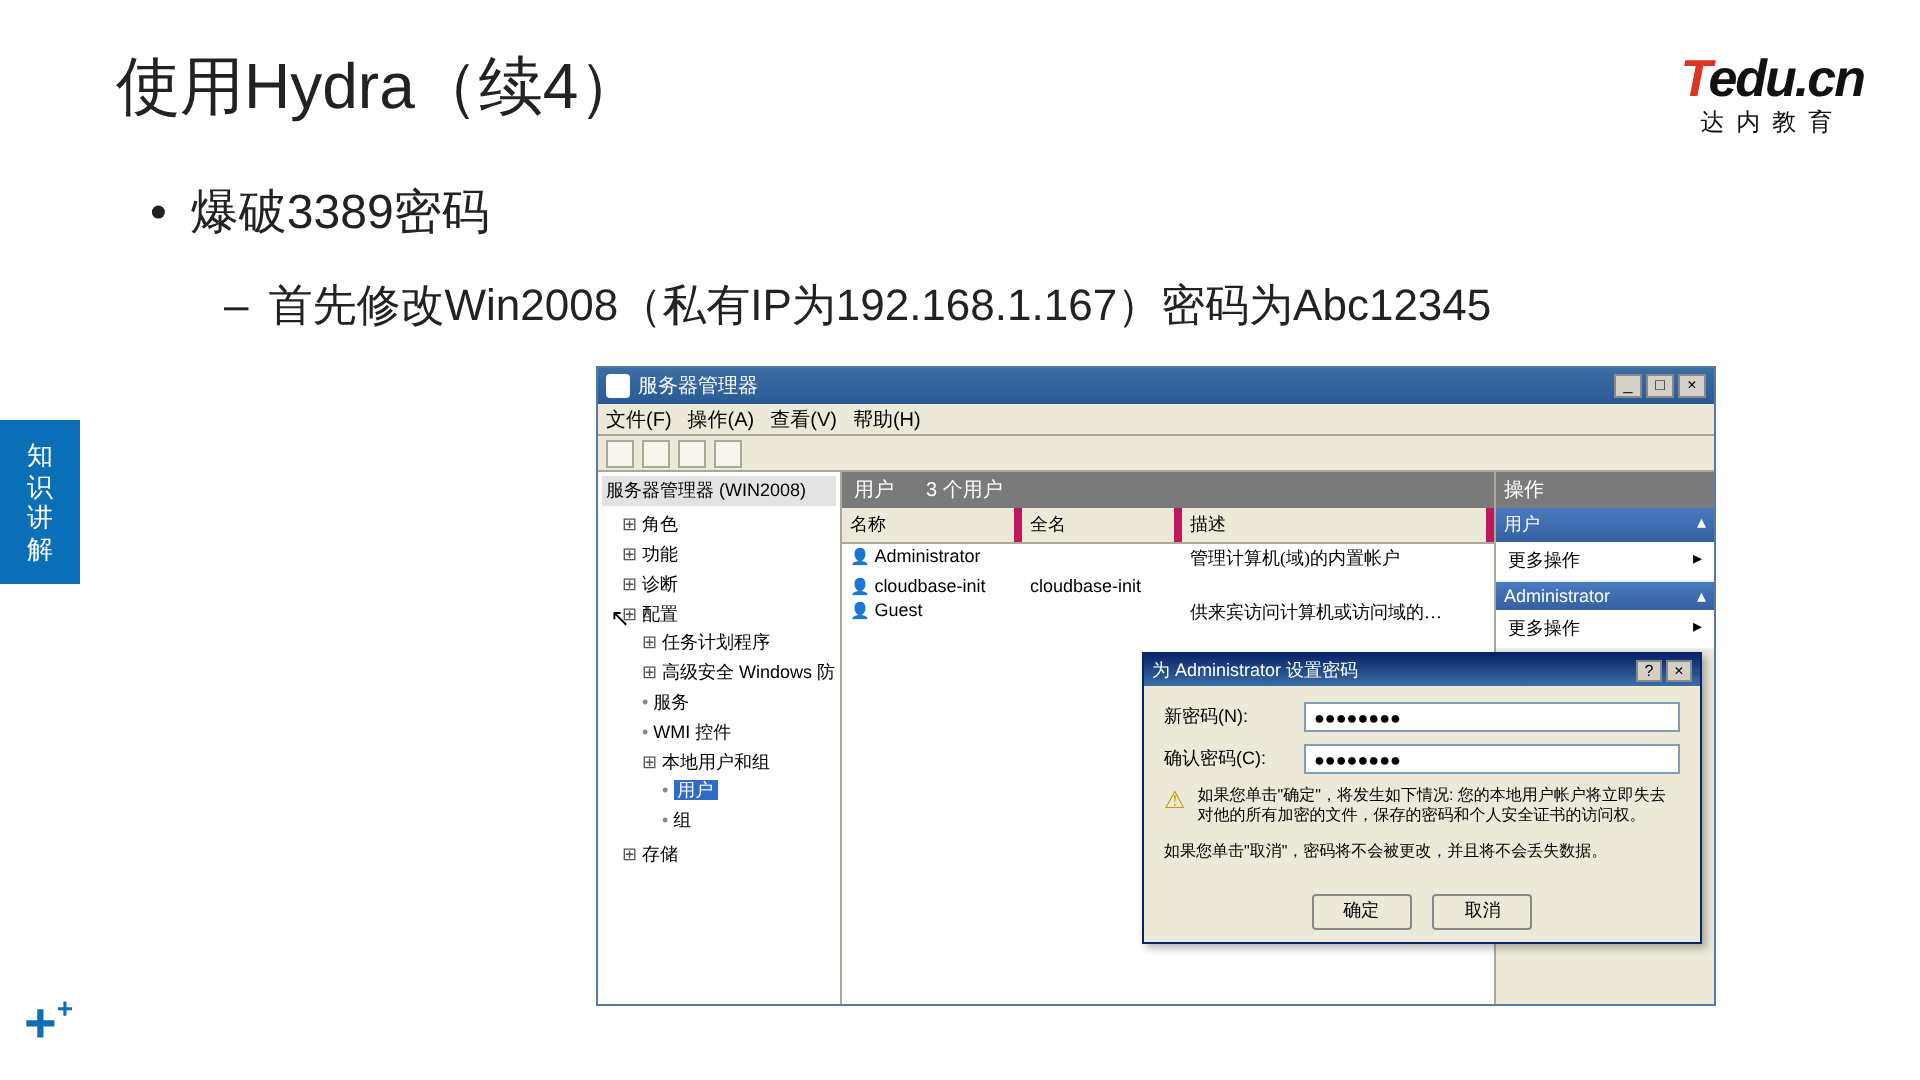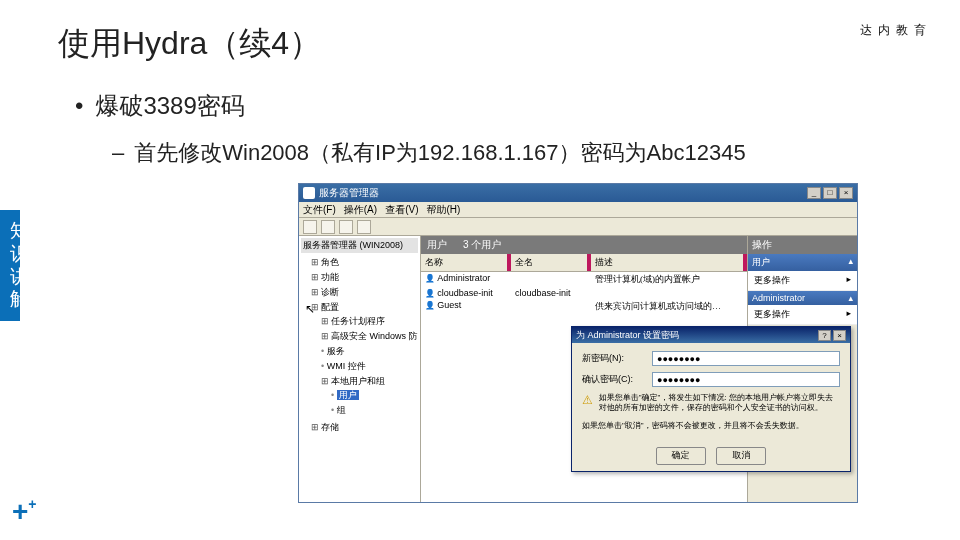--- a/index.html
+++ b/index.html
@@ -8,21 +8,21 @@
   
   .slide-title { position: absolute; left: 58px; top: 22px; font-size: 32px; font-weight: 400; color: #222; }
   .logo { position: absolute; right: 28px; top: 24px; text-align: center; }
   .logo-top { font-size: 26px; font-weight: bold; font-style: italic; letter-spacing: -1px; }
   .logo-t { color: #d32; } .logo-rest { color: #111; }
   .logo-sub { font-size: 12px; color: #111; letter-spacing: 6px; margin-top: -2px; }
   .bullet1 { position: absolute; left: 75px; top: 90px; font-size: 24px; color: #222; }
   .bullet1::before { content: "•"; margin-right: 12px; color: #222; }
   .bullet2 { position: absolute; left: 112px; top: 138px; font-size: 22px; color: #222; }
   .bullet2::before { content: "–"; margin-right: 10px; }
-  .side-tab { position: absolute; left: 0; top: 210px; width: 20px; background: #0b6fb8; color: #fff; font-size: 19px; padding: 10px 10px; text-align: center; line-height: 1.2; }
+  .side-tab { position: absolute; left: 0; top: 210px; width: 40px; background: #0b6fb8; color: #fff; font-size: 13px; padding: 10px 10px; text-align: center; line-height: 1.2; }
   .corner { position: absolute; left: 12px; bottom: 12px; font-size: 28px; font-weight: bold; color: #0b6fb8; }
   .corner .small { font-size: 14px; vertical-align: top; }
 
   
   .win { position: absolute; left: 298px; top: 183px; width: 560px; height: 320px; border: 1px solid #5a7aa6; background: #ece9d8; font-family: Tahoma, "SimSun", sans-serif; font-size: 10px; color: #000; }
   .titlebar { height: 18px; background: linear-gradient(#3a6ea5,#2a5a95); color: #fff; display: flex; align-items: center; padding: 0 4px; font-size: 10px; }
   .titlebar .icon { width: 12px; height: 12px; background: #fff; margin-right: 4px; border-radius: 2px; }
   .titlebar .ctrls { margin-left: auto; display: flex; gap: 2px; }
   .titlebar .btn { width: 14px; height: 12px; background: #d4d0c8; border: 1px solid #888; font-size: 8px; text-align: center; line-height: 10px; color: #000; }
   .menubar { height: 16px; background: #ece9d8; border-bottom: 1px solid #aca899; padding-left: 4px; display: flex; gap: 8px; align-items: center; }
@@ -70,20 +70,23 @@
   .dlg-note { font-size: 8px; margin: 4px 0 8px; }
   .dlg-btns { text-align: center; padding-bottom: 6px; }
   .dlg-btns button { width: 50px; height: 18px; margin: 0 4px; font-size: 9px; background: #ece9d8; border: 1px solid #888; border-radius: 2px; }
 </style>
 </head>
 <body>
 
 <div class="slide-title">使用Hydra（续4）</div>
 
 <div class="logo">
+  <div class="logo-top">
+    <span class="logo-t">T</span><span class="logo-rest">edu.cn</span>
+  </div>
   <div class="logo-sub">达内教育</div>
 </div>
 
 <div class="bullet1">爆破3389密码</div>
 <div class="bullet2">首先修改Win2008（私有IP为192.168.1.167）密码为Abc12345</div>
 
 <div class="side-tab">知识讲解</div>
 
 <div class="corner">+<span class="small">+</span></div>
 

